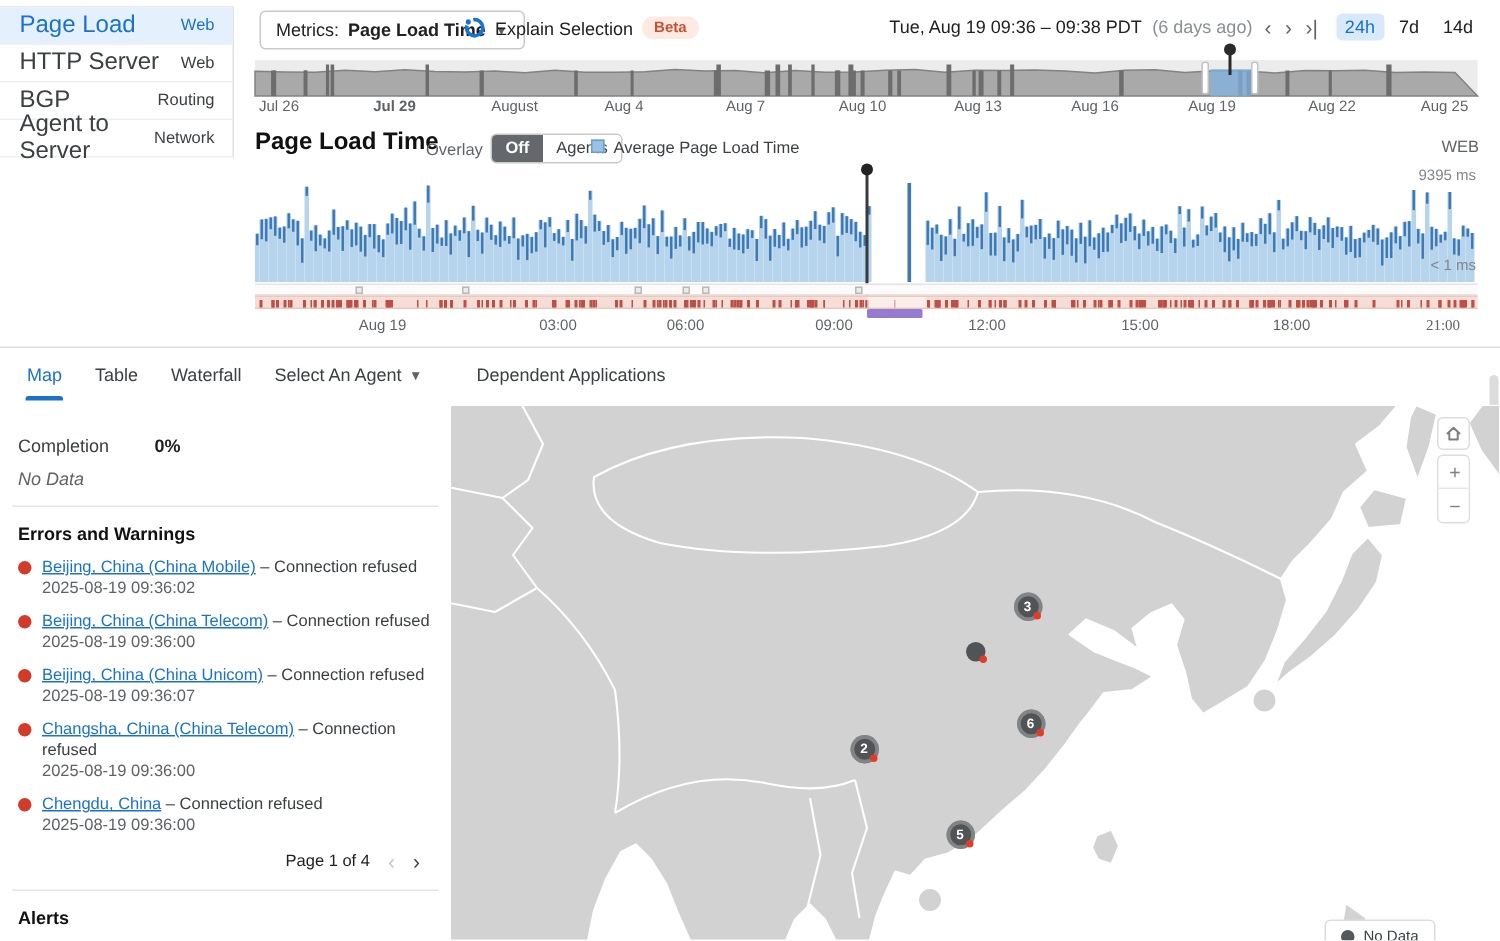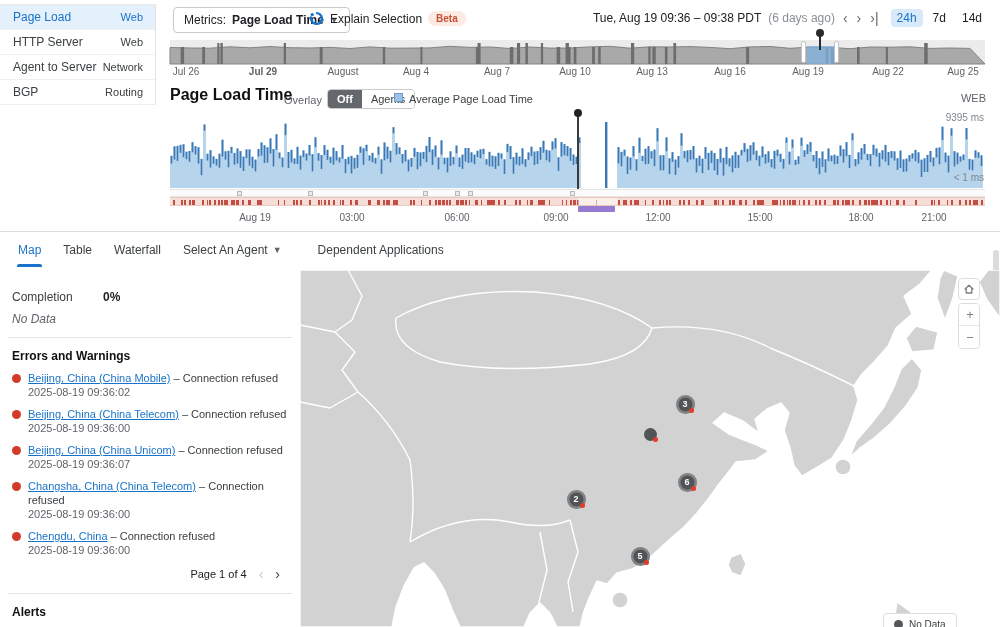--- a/index.html
+++ b/index.html
@@ -5,21 +5,21 @@
   * { margin:0; padding:0; box-sizing:border-box; }
   html,body { width:1000px; height:627px; }
   body { font-family:"Liberation Sans", sans-serif; background:#fff; color:#202124;
          font-size:12px; position:relative; overflow:hidden; }
 
   
   #sidebar { position:absolute; left:0; top:4px; width:156px; background:#fff;
              border-top:1px solid #e8e8e8; border-right:1px solid #e2e2e2; }
   .side-item { display:flex; justify-content:space-between; align-items:center;
                height:25px; padding:0 12px 0 13px; border-bottom:1px solid #efefef; cursor:pointer; }
-  .side-item .lab { font-size:12px; color:#3c4043; }
+  .side-item .lab { font-size:16px; color:#3c4043; }
   .side-item .cat { font-size:11px; color:#3c4043; }
   .side-item.sel { background:#e4f0fb; }
   .side-item.sel .lab, .side-item.sel .cat { color:#1a73c8; }
 
   
   #metrics-dd { position:absolute; left:173px; top:7px; height:26px; display:flex; align-items:center;
                 gap:6px; padding:0 10px; border:1px solid #c9c9c9; border-radius:4px; background:#fff; cursor:pointer; }
   #metrics-dd b { font-weight:bold; }
   .caret { font-size:9px; color:#5f6368; }
   #explain { position:absolute; left:309px; top:11px; display:flex; align-items:center; gap:6px; cursor:pointer; }
@@ -122,26 +122,26 @@
 <nav id="sidebar">
     <div class="side-item sel">
       <span class="lab">Page Load</span>
       <span class="cat">Web</span>
     </div>
     <div class="side-item">
       <span class="lab">HTTP Server</span>
       <span class="cat">Web</span>
     </div>
     <div class="side-item">
+      <span class="lab">BGP</span>
+      <span class="cat">Routing</span>
+    </div>
+    <div class="side-item">
       <span class="lab">Agent to Server</span>
       <span class="cat">Network</span>
-    </div>
-    <div class="side-item">
-      <span class="lab">BGP</span>
-      <span class="cat">Routing</span>
     </div>
   </nav>
 
 <div id="metrics-dd">
   <span>Metrics:</span>
     <b>Page Load Time</b>
     <span class="caret">▼</span>
 </div>
 <div id="explain">
   <svg width="15" height="15" viewBox="0 0 15 15">
@@ -991,27 +991,27 @@
     <i style="left:697.7px"></i>
     <i style="left:77.7px"></i>
     <i style="left:39.5px"></i>
     <i style="left:698.2px"></i>
     <i style="left:11.6px"></i>
     <b></b>
   </div>
 <div id="sel-purple"></div>
 <div id="xaxis">
     <span class="tick" style="left: 85px;">Aug 19</span>
-    <span class="tick" style="left: 182px;">03:00</span>
+    <span class="tick" style="left: 202px;">03:00</span>
     <span class="tick" style="left: 287px;">06:00</span>
     <span class="tick" style="left: 386px;">09:00</span>
     <span class="tick" style="left: 488px;">12:00</span>
     <span class="tick" style="left: 590px;">15:00</span>
     <span class="tick" style="left: 691px;">18:00</span>
-    <span class="tick" style="left: 764px;">21:00</span>
+    <span class="tick" style="left: 792px; font-family: Liberation Serif, serif;">21:00</span>
   </div>
 <div id="top-divider"></div>
 
 <div id="tabs">
     <div class="tab sel">
       <span>Map</span>
     </div>
     <div class="tab">
       <span>Table</span>
     </div>

